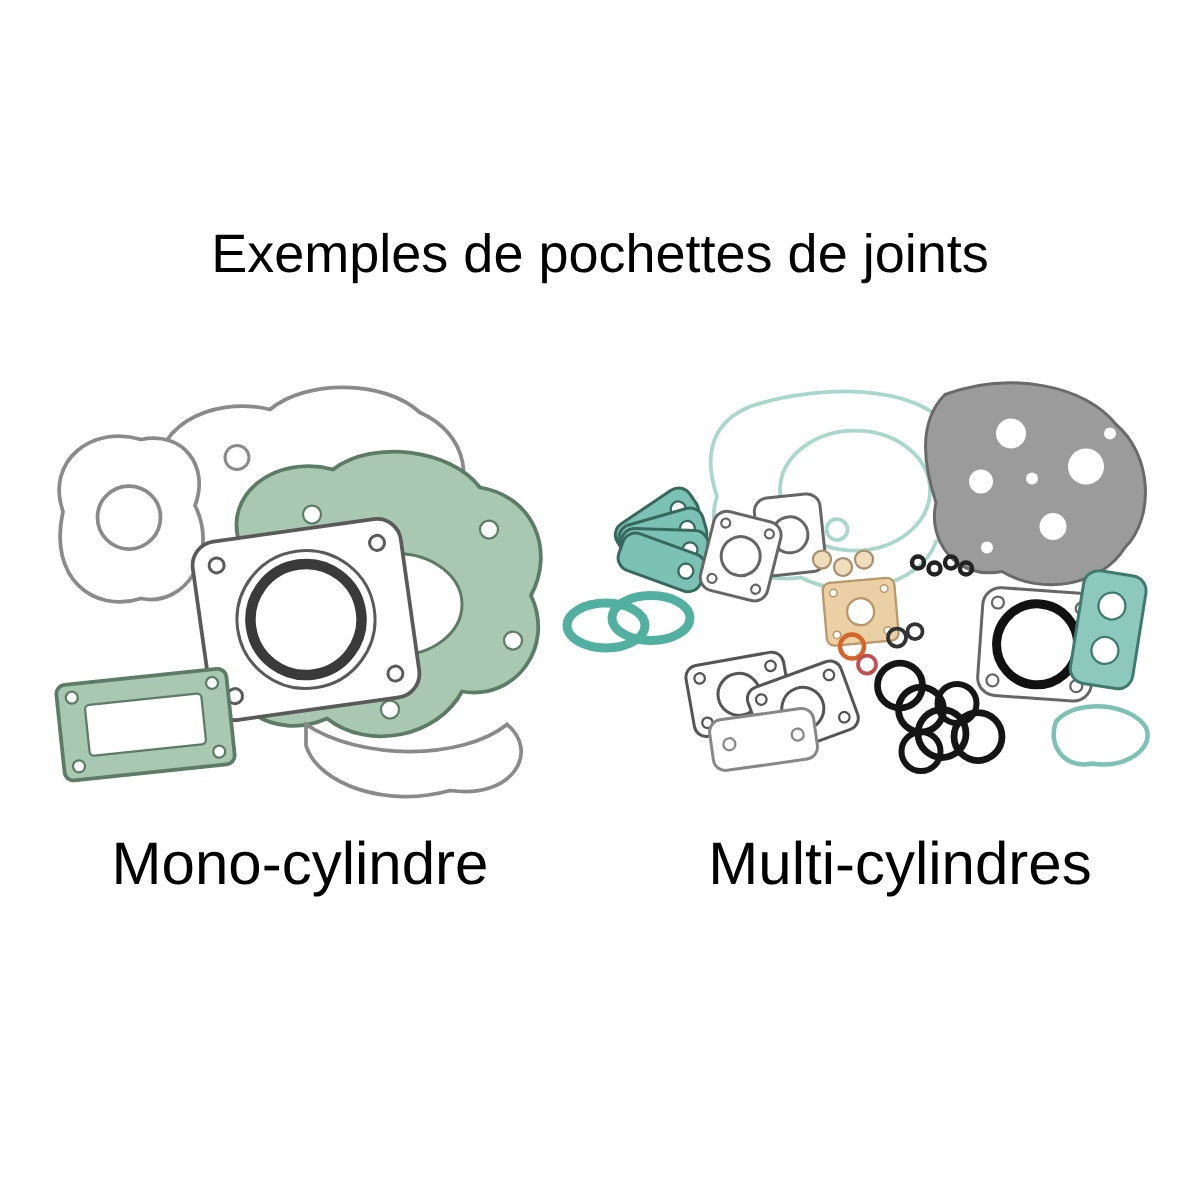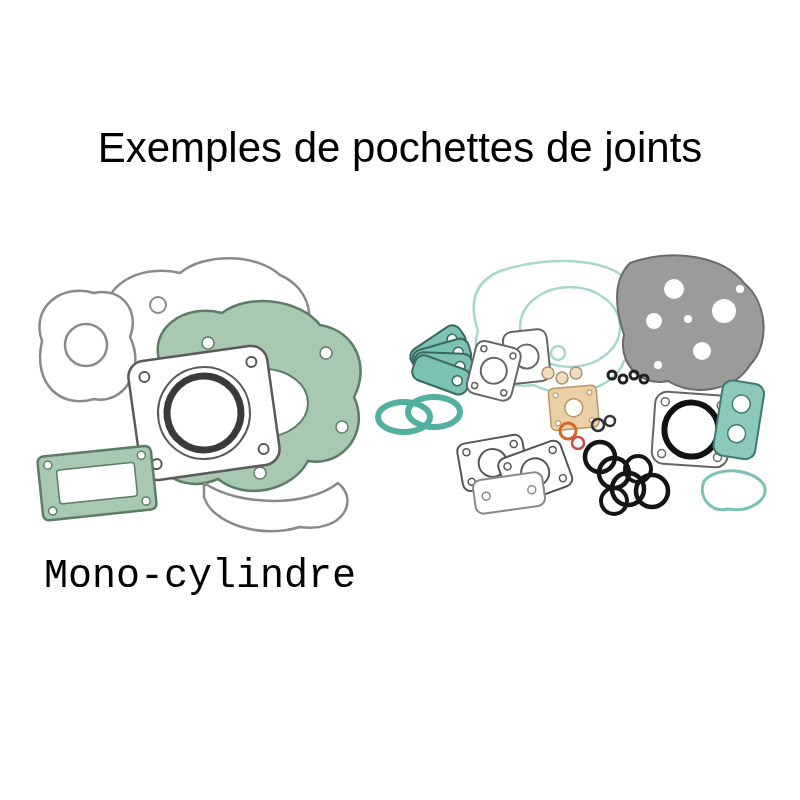--- a/index.html
+++ b/index.html
@@ -5,34 +5,34 @@
   html, body { margin: 0; padding: 0; }
   body {
     width: 800px; height: 800px;
     background: #ffffff;
     font-family: "Liberation Sans", sans-serif;
     color: #000000;
     overflow: hidden;
   }
   .page { position: relative; width: 800px; height: 800px; background: #ffffff; }
   .title {
-    position: absolute; top: 123px; left: 0; width: 100%;
+    position: absolute; top: 147px; left: 0; width: 100%;
     margin: 0; text-align: center;
-    font-size: 42px; font-weight: 400; line-height: 1.2;
+    font-size: 36px; font-weight: 400; line-height: 1.2;
     color: #000000;
   }
   .title span { display: block; }
   .figures { position: absolute; top: 243px; left: 0; width: 800px; height: 305px; }
   .fig { position: absolute; margin: 0; padding: 0; }
   .fig-left  { left: 8px;   top: 2px; width: 385px; height: 300px; }
   .fig-right { left: 372px; top: 6px; width: 420px; height: 295px; }
   .fig svg { display: block; overflow: visible; }
   .captions {
     position: absolute; top: 554px; left: 0; width: 800px;
-    display: flex; flex-direction: row; font-family: Liberation Mono, monospace;
+    display: flex; flex-direction: row;
   }
   .caption {
     width: 50%; text-align: center;
     font-size: 40px; font-weight: 400; color: #000000;
   }
 </style>
 </head>
 <body>
 
 <div class="page">
@@ -229,15 +229,16 @@
 
         <g>
           <path d="M332,232 C346,216 382,220 392,236 C398,250 378,264 356,260 C338,264 326,248 332,232 Z" fill="none" stroke="#7cc2b4" stroke-width="3"></path>
         </g>
       </svg>
     </figure>
   </div>
 
   <div class="captions">
     <div class="caption">Mono-cylindre</div>
+    <div class="caption">Multi-cylindres</div>
   </div>
 
 </div>
 
 </body></html>

